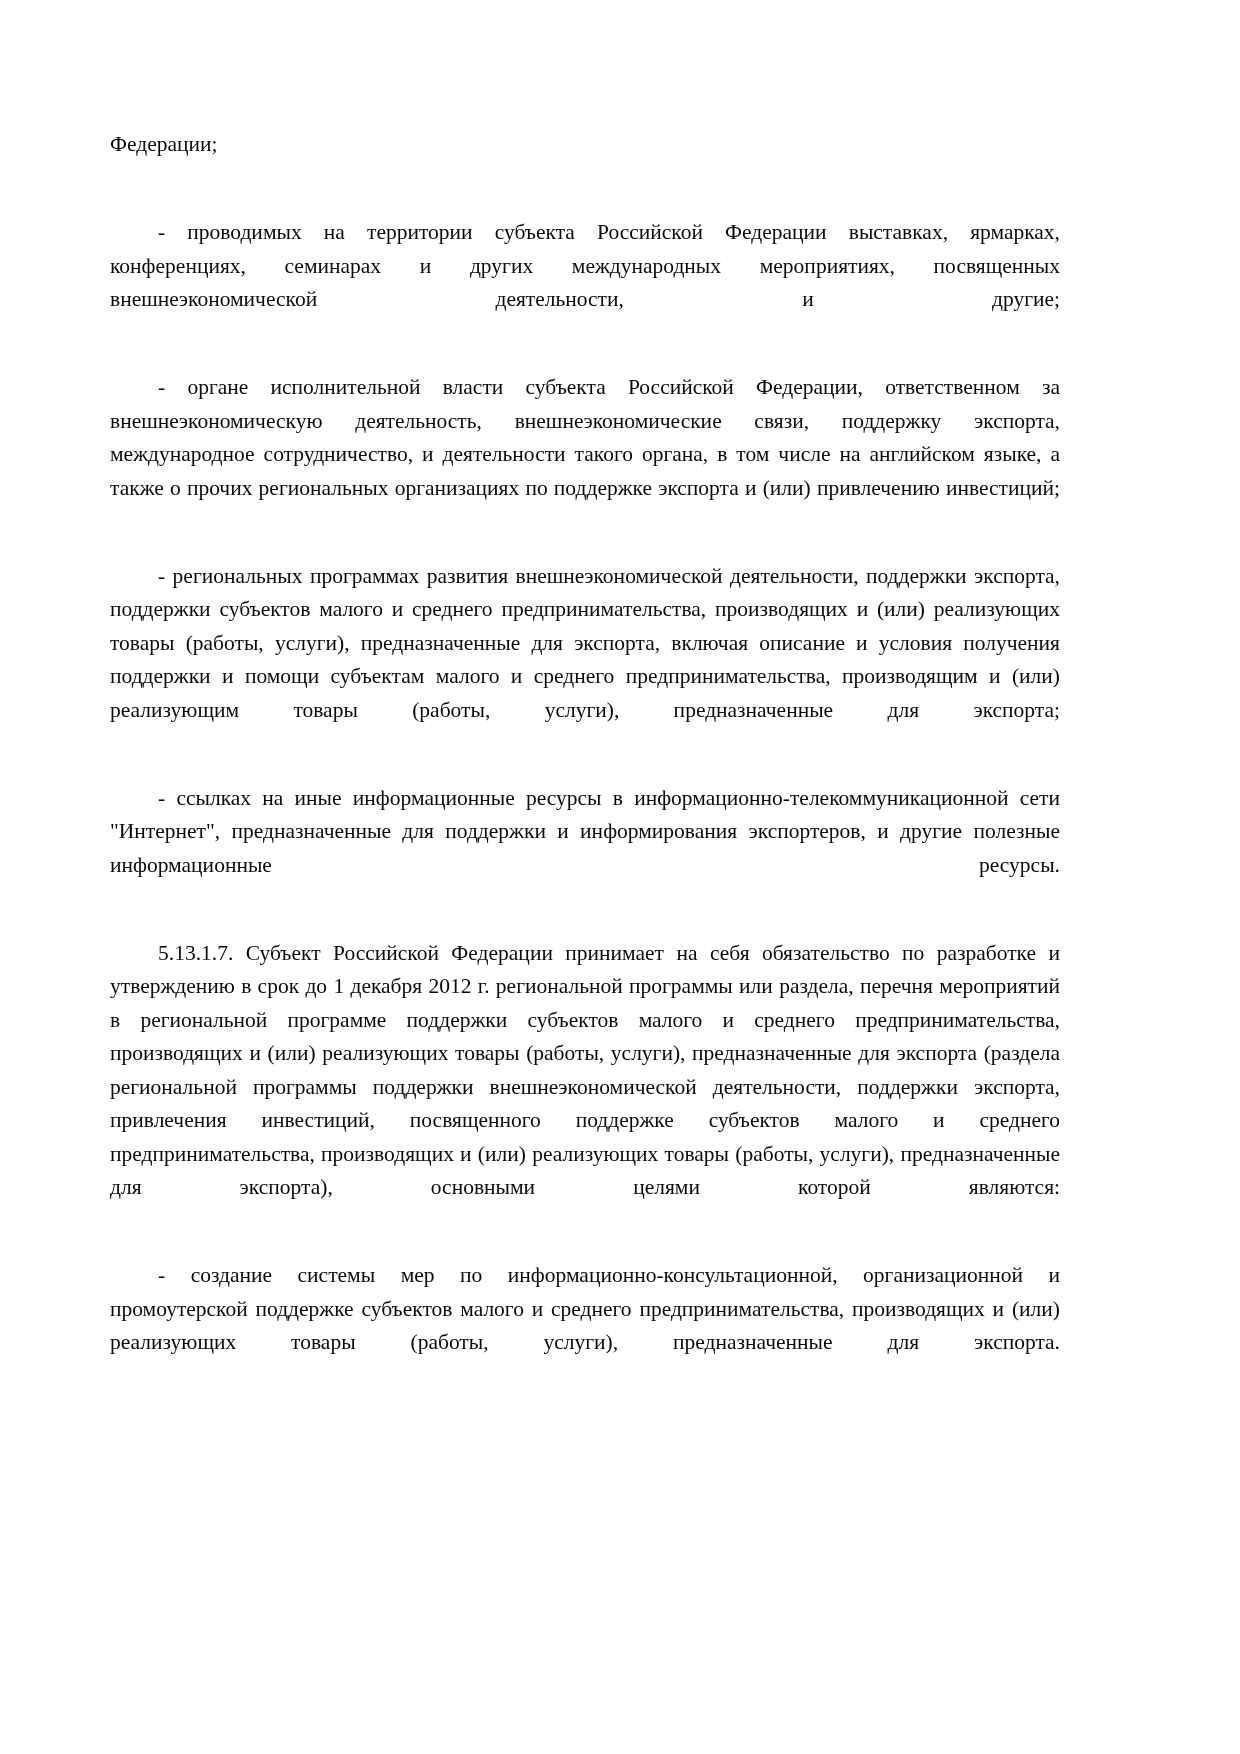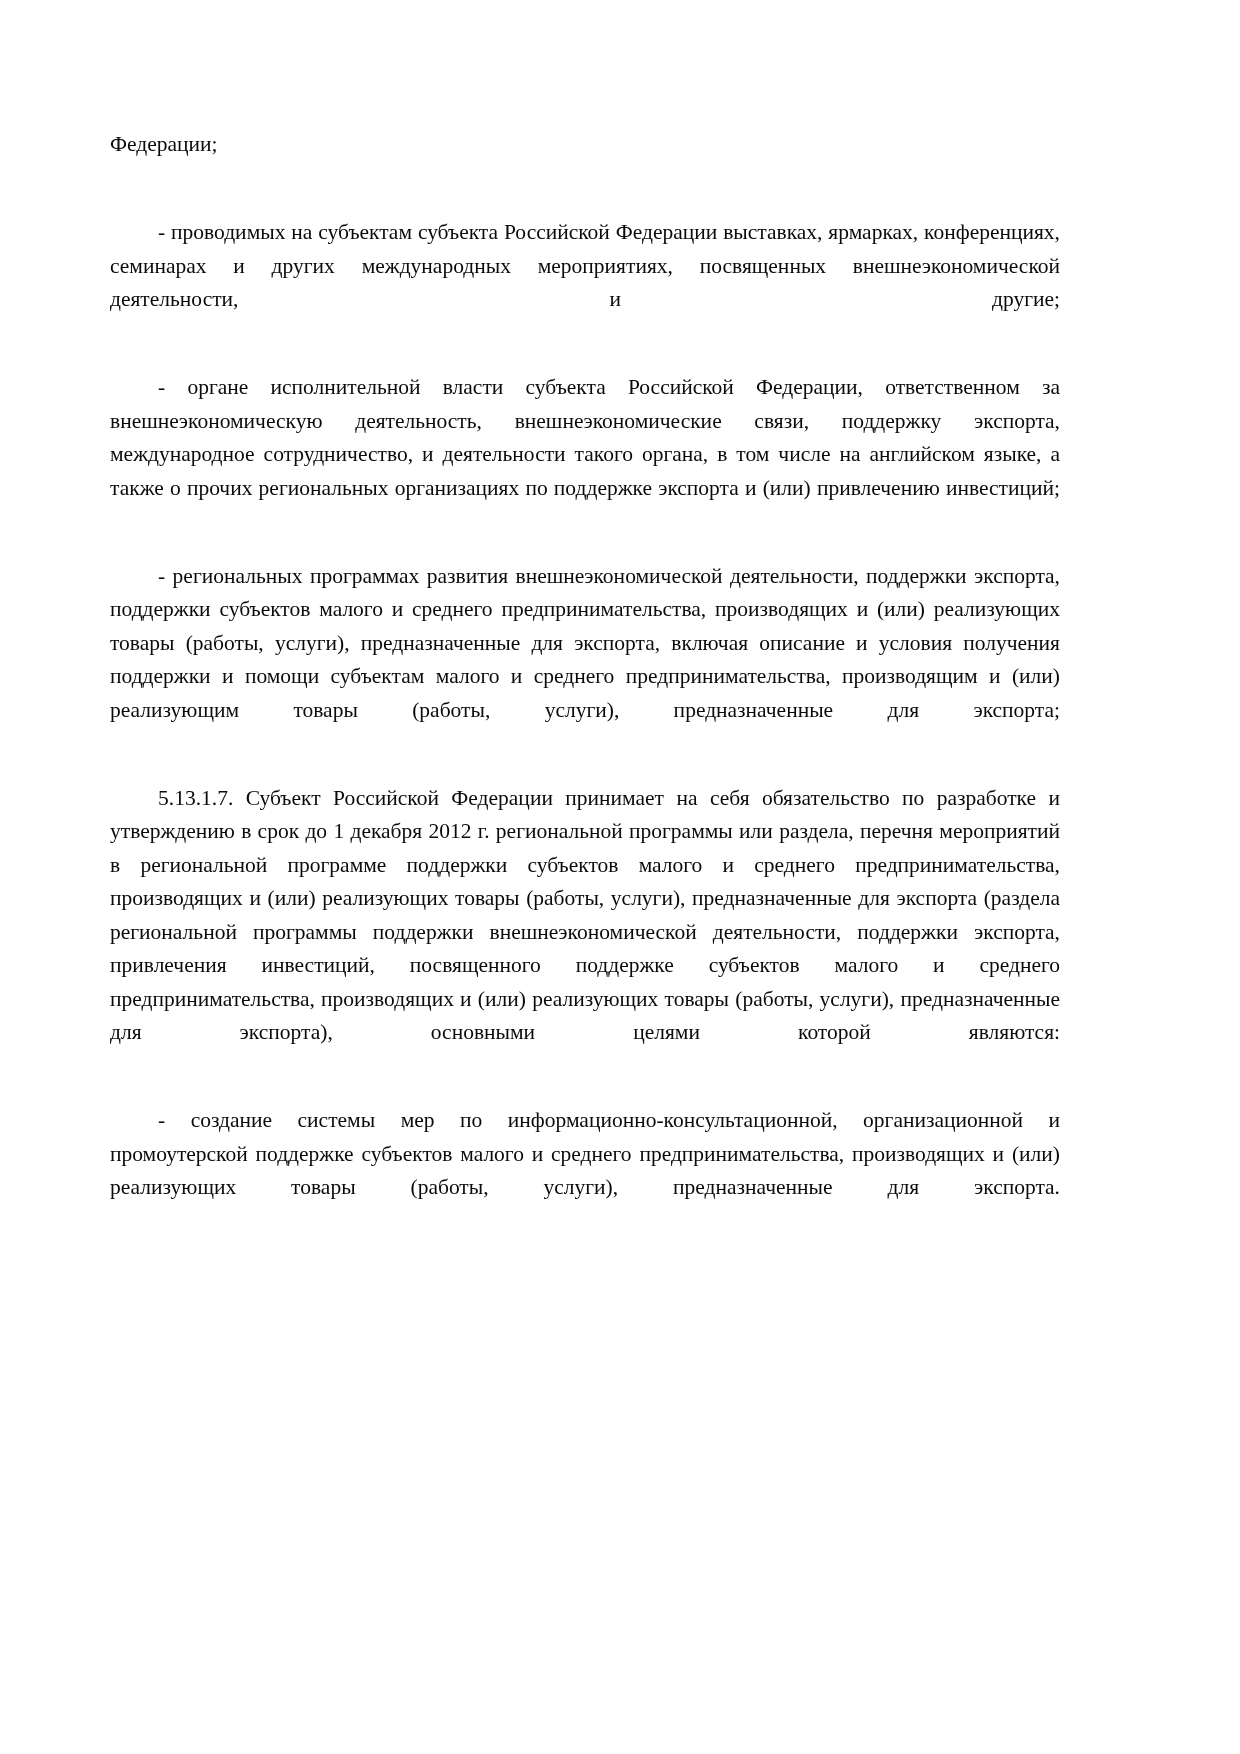--- a/index.html
+++ b/index.html
@@ -47,28 +47,29 @@
   }
 </style>
 </head>
 <body>
 
 <div class="page">
   <div class="text-column">
 
     <p class="para">Федерации;</p>
 
-    <p class="para indent">- проводимых на субъектам субъекта Российской Федерации выставках, ярмарках, конференциях, семинарах и других международных мероприятиях, посвященных внешнеэкономической деятельности, и другие;</p>
+    <p class="para indent">- проводимых на территории субъекта Российской Федерации выставках, ярмарках, конференциях, семинарах и других международных мероприятиях, посвященных внешнеэкономической деятельности, и другие;</p>
 
     <p class="para indent">- органе исполнительной власти субъекта Российской Федерации, ответственном за внешнеэкономическую деятельность, внешнеэкономические связи, поддержку экспорта, международное сотрудничество, и деятельности такого органа, в том числе на английском языке, а также о прочих региональных организациях по поддержке экспорта и (или) привлечению инвестиций;</p>
 
 
     <p class="para indent">- региональных программах развития внешнеэкономической деятельности, поддержки экспорта, поддержки субъектов малого и среднего предпринимательства, производящих и (или) реализующих товары (работы, услуги), предназначенные для экспорта, включая описание и условия получения поддержки и помощи субъектам малого и среднего предпринимательства, производящим и (или) реализующим товары (работы, услуги), предназначенные для экспорта;</p>
 
 
+    <p class="para indent">- ссылках на иные информационные ресурсы в информационно-телекоммуникационной сети "Интернет", предназначенные для поддержки и информирования экспортеров, и другие полезные информационные ресурсы.</p>
 
     <p class="para indent">5.13.1.7. Субъект Российской Федерации принимает на себя обязательство по разработке и утверждению в срок до 1 декабря 2012 г. региональной программы или раздела, перечня мероприятий в региональной программе поддержки субъектов малого и среднего предпринимательства, производящих и (или) реализующих товары (работы, услуги), предназначенные для экспорта (раздела региональной программы поддержки внешнеэкономической деятельности, поддержки экспорта, привлечения инвестиций, посвященного поддержке субъектов малого и среднего предпринимательства, производящих и (или) реализующих товары (работы, услуги), предназначенные для экспорта), основными целями которой являются:</p>
 
 
     <p class="para indent">- создание системы мер по информационно-консультационной, организационной и промоутерской поддержке субъектов малого и среднего предпринимательства, производящих и (или) реализующих товары (работы, услуги), предназначенные для экспорта.</p>
 
   </div>
 </div>
 
 </body></html>

